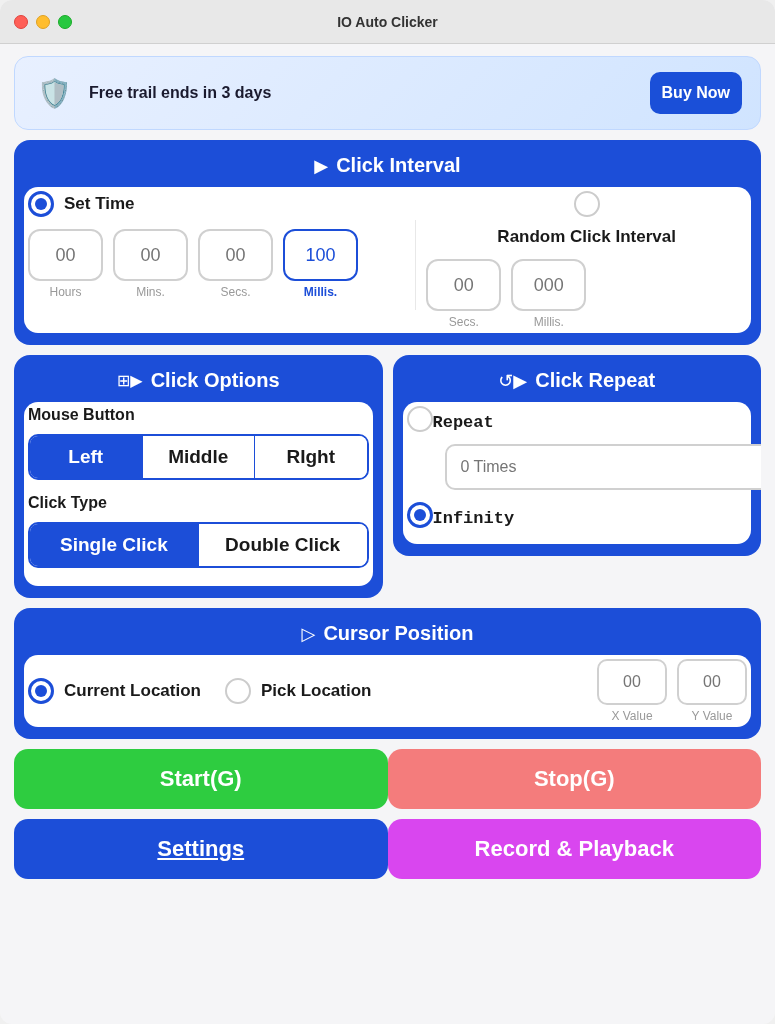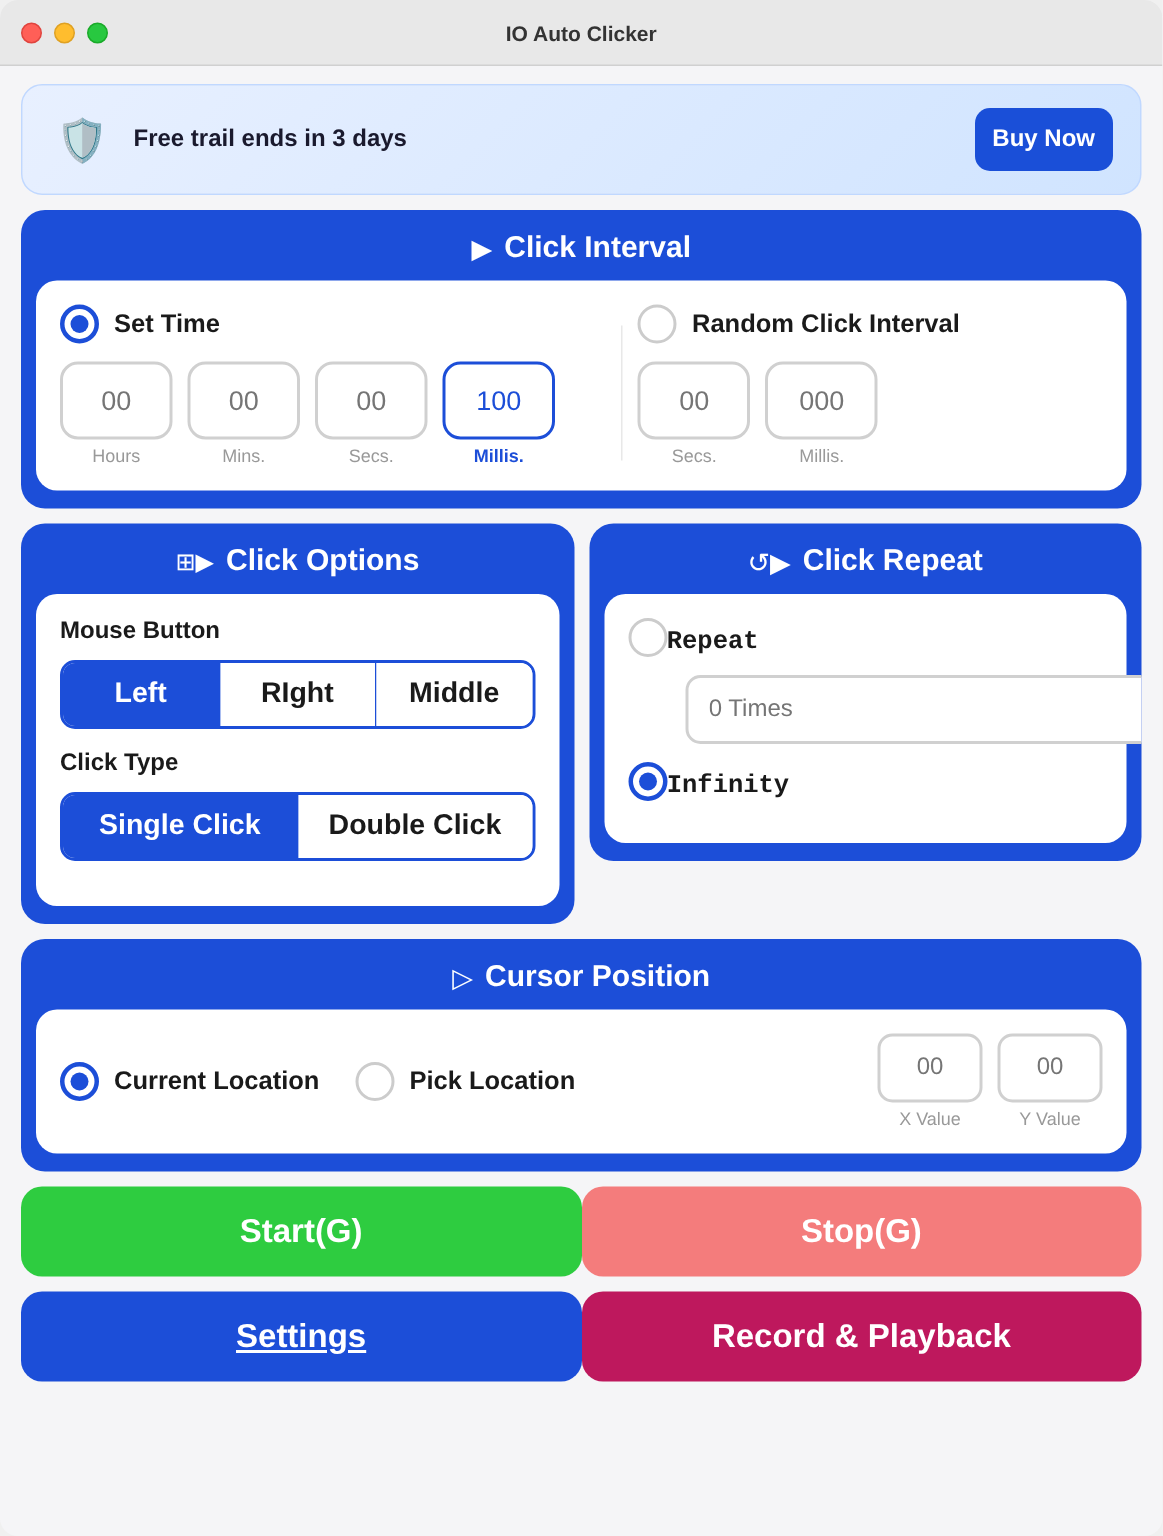--- a/index.html
+++ b/index.html
@@ -128,21 +128,21 @@
 
     .section-icon {
       color: white;
       font-size: 18px;
     }
 
     .section-inner {
       background: white;
       margin: 0 10px;
       border-radius: 14px;
-      padding: 16px;
+      padding: 4px;
     }
 
     .radio-option {
       display: flex;
       align-items: center;
       gap: 10px;
     }
 
     .radio-circle {
       width: 26px;
@@ -345,21 +345,21 @@
       border-radius: 14px;
       font-size: 22px;
       font-weight: 700;
       cursor: pointer;
       color: white;
     }
 
     .btn-start { background: #2ecc40; }
     .btn-stop { background: #f47c7c; text-align: center; }
     .btn-settings { background: #1c4ed8; text-decoration: underline; }
-    .btn-record { background: #be185d; }
+    .btn-record { background: #d946ef; }
   </style>
 </head>
 <body>
 
 <div class="window">
 
   <div class="title-bar">
     <div class="traffic-lights">
       <div class="traffic-light tl-close"></div>
       <div class="traffic-light tl-min"></div>
@@ -408,21 +408,21 @@
               <div class="time-field">
                 <input class="time-input" value="100" style="border-color: rgb(28, 78, 216); color: rgb(28, 78, 216);">
                 <span class="time-label blue">Millis.</span>
               </div>
             </div>
           </div>
 
           <div style="width:1px; background:#e8e8e8; height:90px; align-self:center; margin-top:10px;"></div>
 
           <div style="flex:0.85;">
-            <div class="radio-option" style="margin-bottom:12px;">
+            <div class="radio-option" style="margin-bottom:12px;flex-direction:column;">
               <div class="radio-circle inactive"></div>
               <span class="radio-label">Random Click Interval</span>
             </div>
             <div class="time-inputs">
               <div class="time-field">
                 <input class="time-input inactive-input" readonly="" placeholder="00" style="">
                 <span class="time-label">Secs.</span>
               </div>
               <div class="time-field">
                 <input class="time-input inactive-input" readonly="" placeholder="000" style="">
@@ -439,22 +439,22 @@
       <div class="col-left">
         <div class="section-card">
           <div class="section-header">
             <span class="section-icon" style="font-size:16px;">⊞▶</span>
             <span class="section-title">Click Options</span>
           </div>
           <div class="section-inner">
             <div class="subsection-label">Mouse Button</div>
             <div class="btn-group">
               <button class="btn-group-item active">Left</button>
+              <button class="btn-group-item">Middle</button>
               <button class="btn-group-item">RIght</button>
-              <button class="btn-group-item">Middle</button>
             </div>
             <div class="subsection-label">Click Type</div>
             <div class="btn-group">
               <button class="btn-group-item active">Single Click</button>
               <button class="btn-group-item">Double Click</button>
             </div>
           </div>
         </div>
       </div>
 

